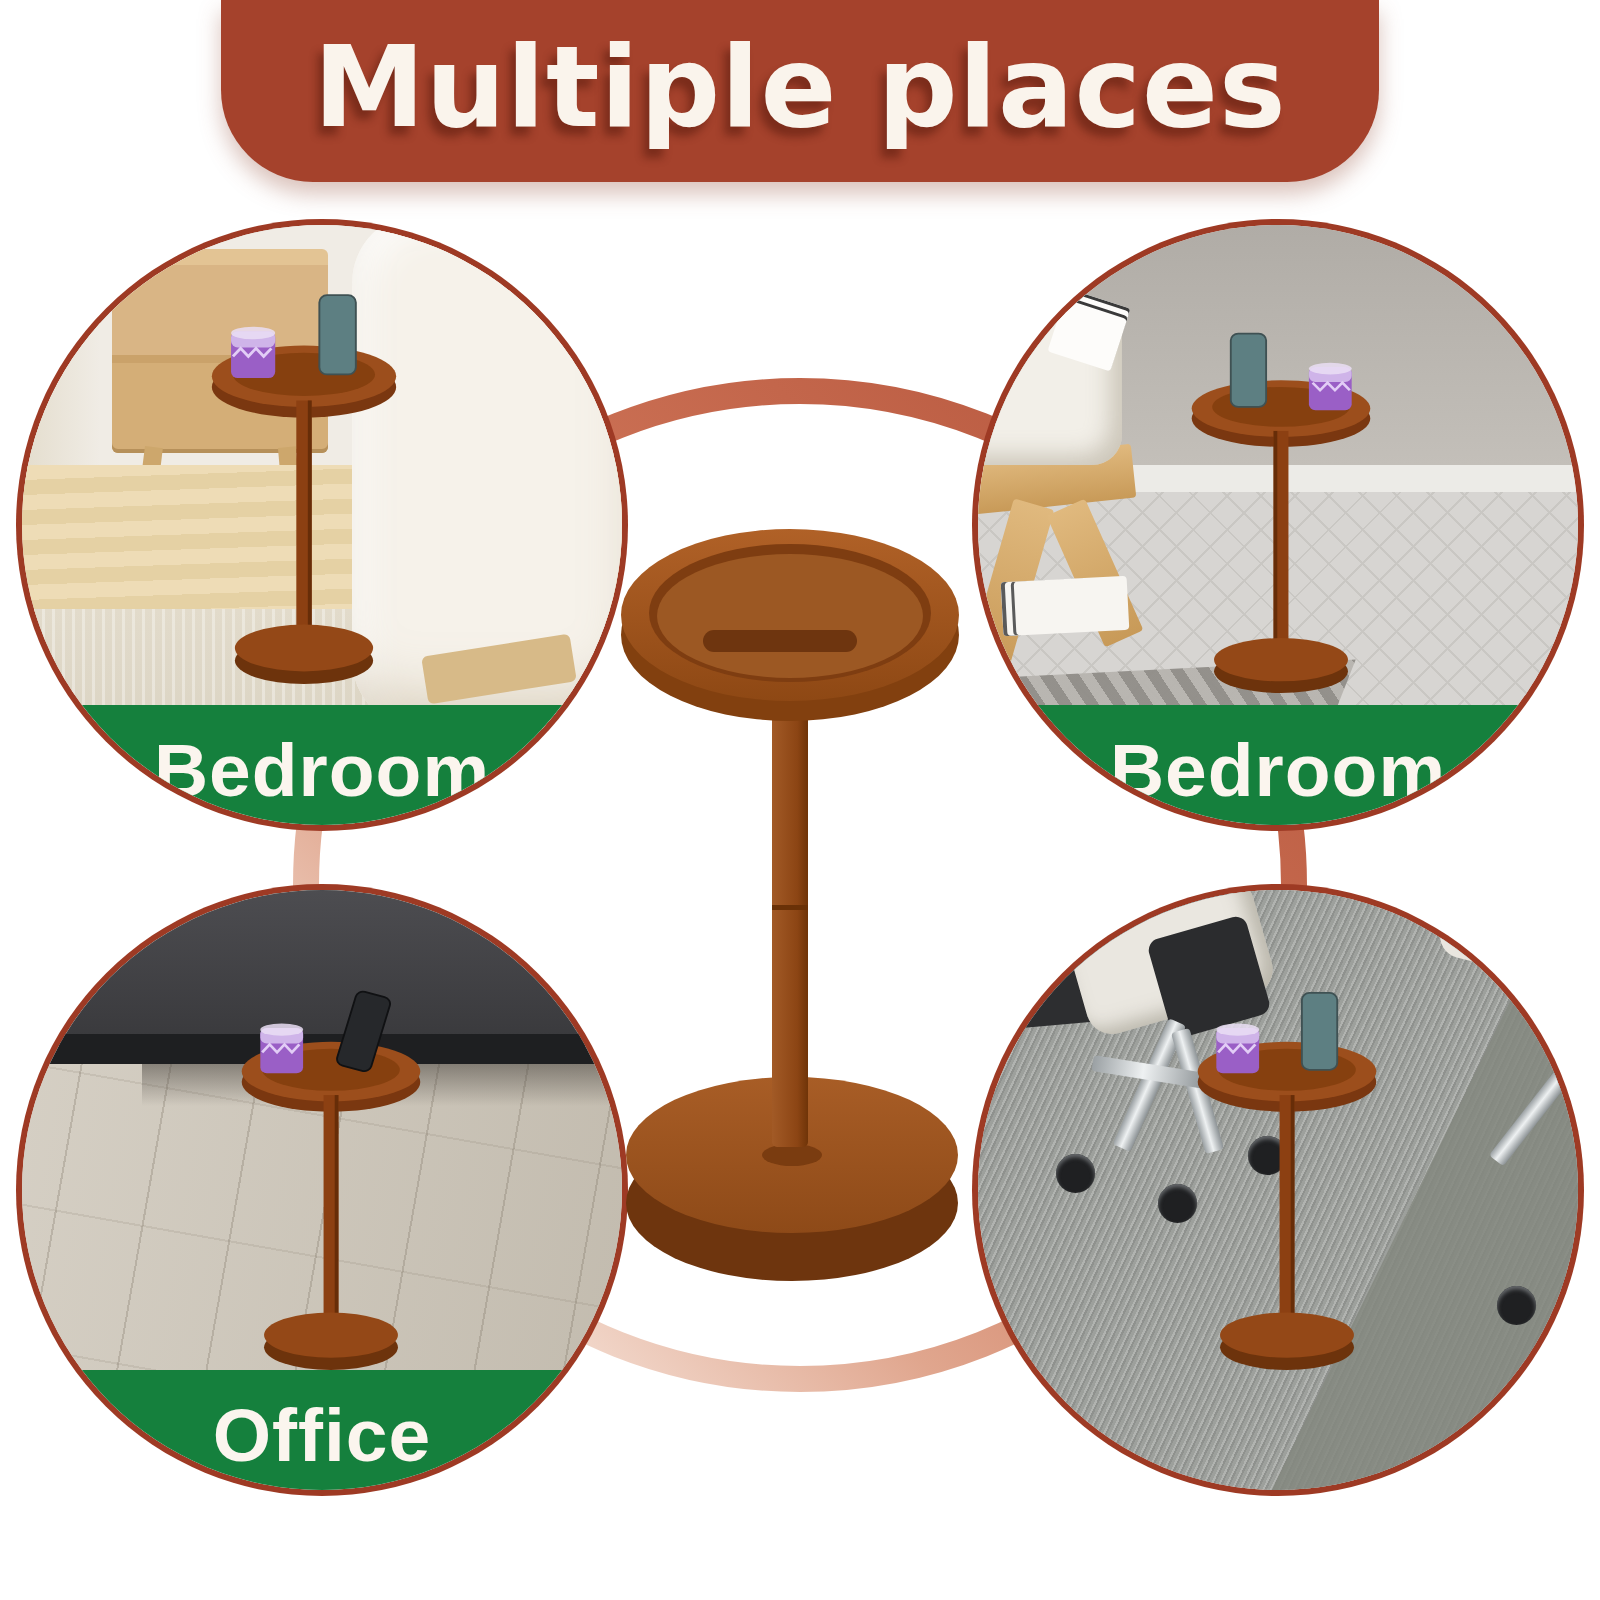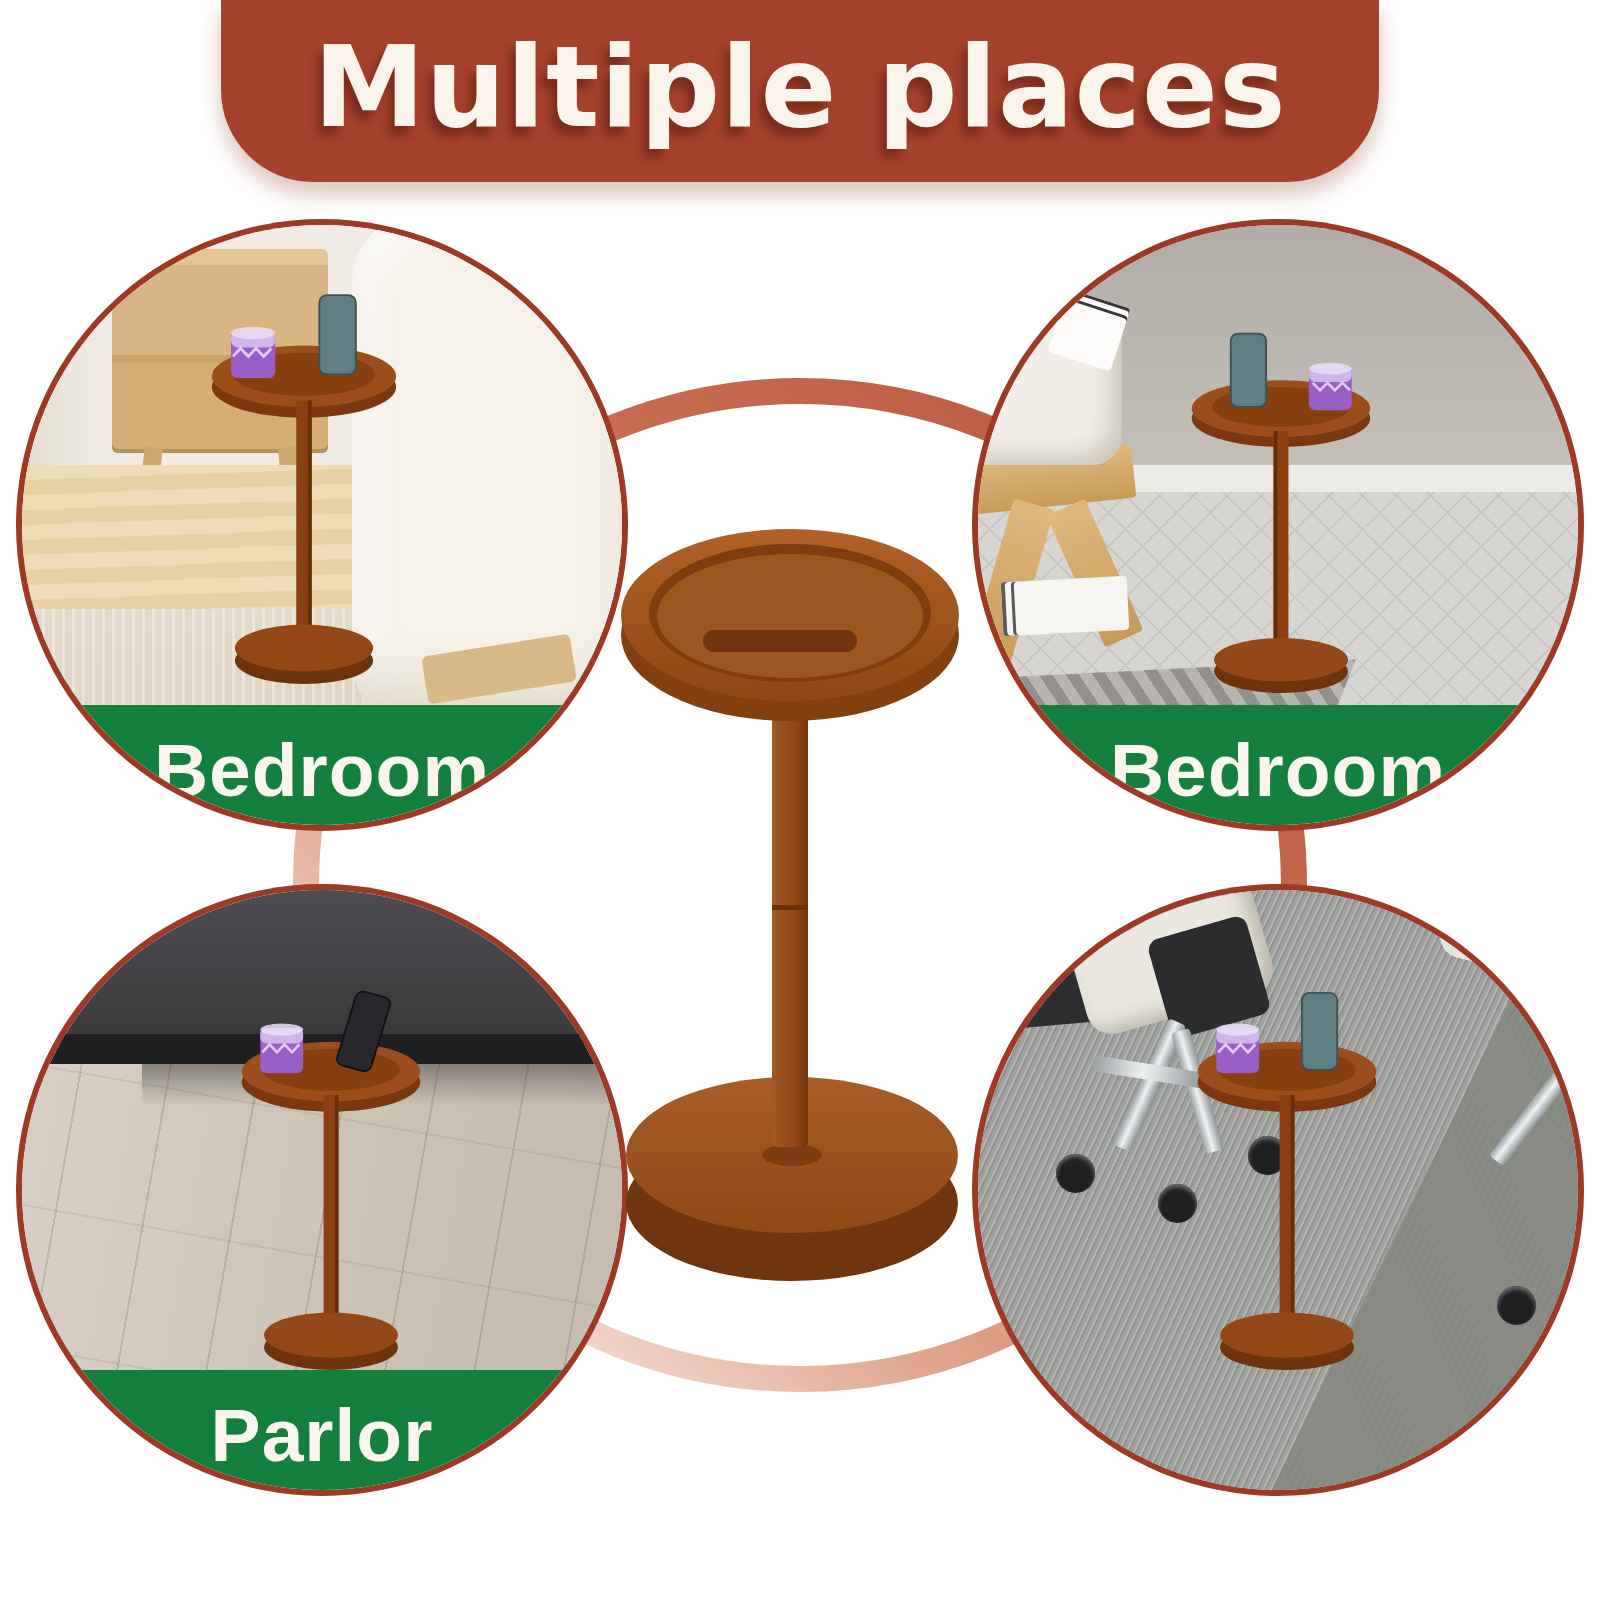--- a/index.html
+++ b/index.html
@@ -211,21 +211,21 @@
         <g>
           <rect x="24" y="-22" width="46" height="52" rx="7" fill="#9a5fc6"></rect>
           <rect x="24" y="-22" width="46" height="18" rx="7" fill="#cfb4e9"></rect>
           <polyline points="26,6 34,-3 42,6 50,-3 58,6 66,-3" stroke="#e2cdf6" stroke-width="3" fill="none"></polyline>
           <ellipse cx="47" cy="-20" rx="23" ry="7" fill="#eadef5" opacity="0.85"></ellipse>
         </g>
         <rect x="116" y="-62" width="38" height="88" rx="8" fill="#26282b" stroke="#101113" stroke-width="2" transform="rotate(16 135 -18)"></rect>
       </svg>
     </div>
     <div class="chord">
-      <span class="lbl">Parlor</span>
+      <span class="lbl">Office</span>
     </div>
   </div>
 
   <div class="circle pos-br">
     <div class="scene">
       <div class="layer of-carpet"></div>
       <div class="layer of-band"></div>
       <div class="layer of-wall"></div>
       <div class="layer of-seat"></div>
       <div class="layer of-cushion"></div>

